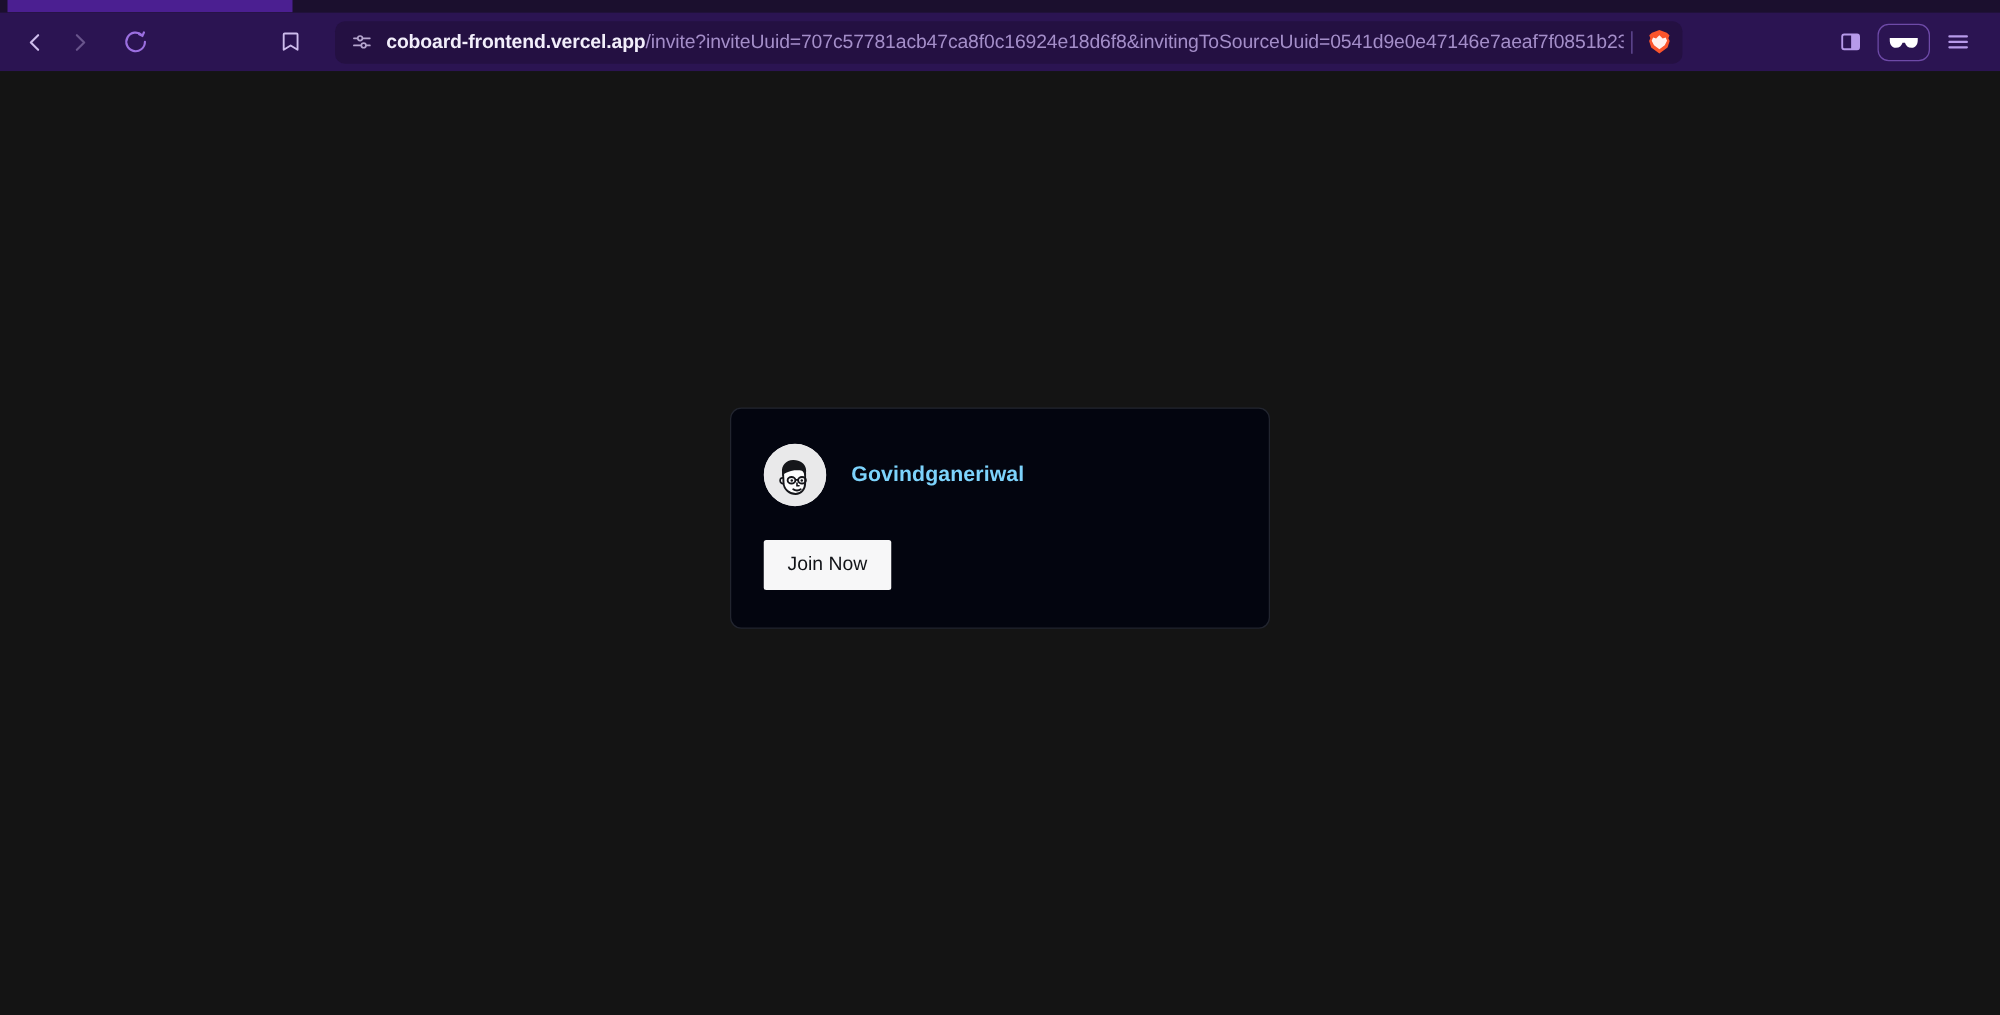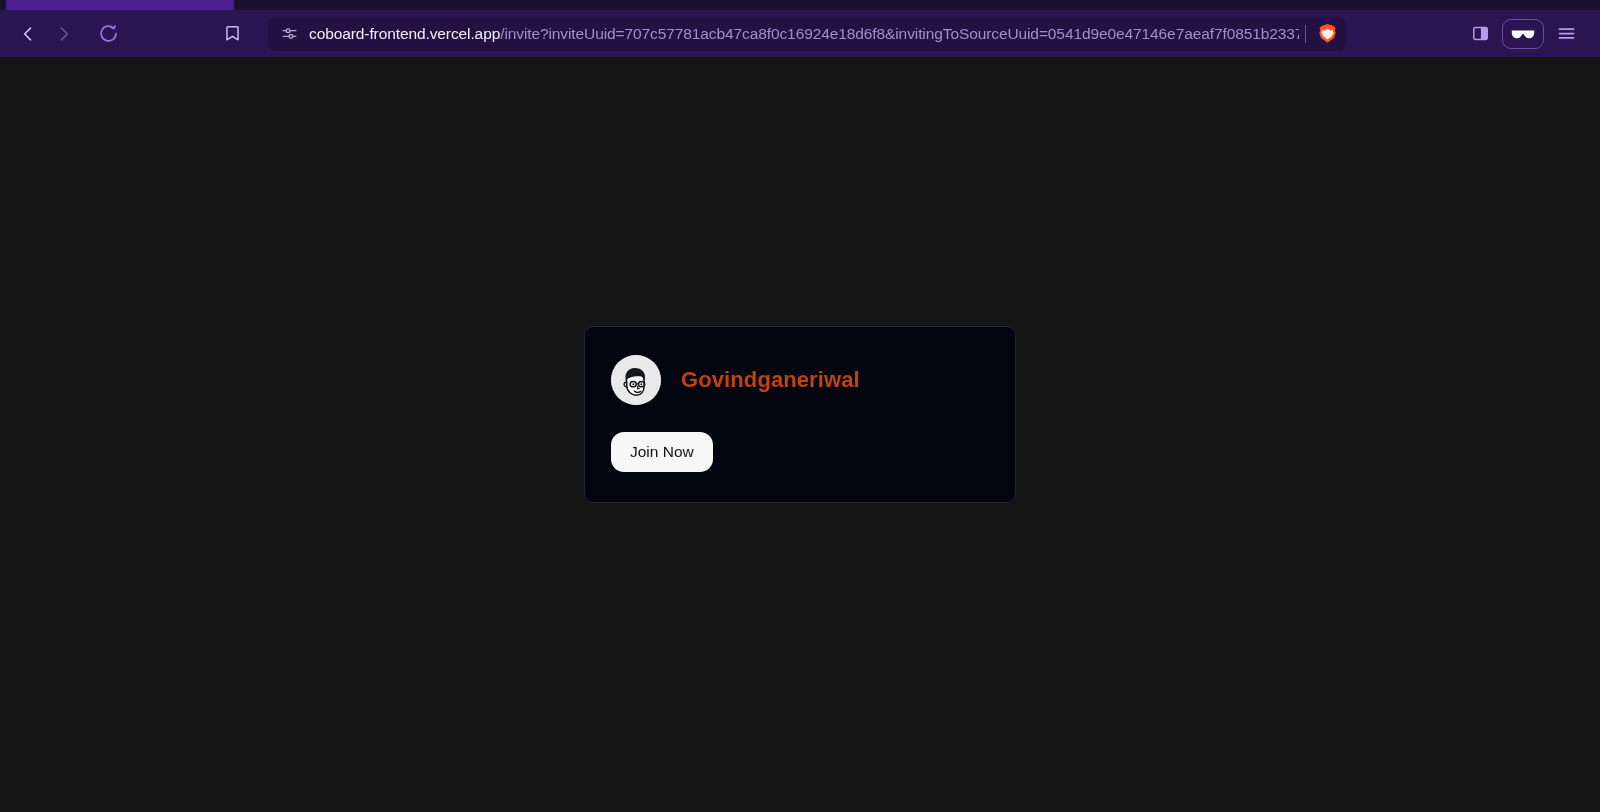--- a/index.html
+++ b/index.html
@@ -104,21 +104,21 @@
     flex: 1 1 auto;
     white-space: nowrap;
     overflow: hidden;
     font-size: 15.5px;
     letter-spacing: -0.1px;
     color: #a48ec9;
     line-height: 34px;
   }
   .url-host {
     color: #f2eefb;
-    font-weight: 400;
+    font-weight: 700;
   }
   .url-divider {
     flex: 0 0 auto;
     width: 1px;
     height: 18px;
     background: #6b52a0;
     margin: 0 10px 0 6px;
   }
   .brave-shield {
     flex: 0 0 auto;
@@ -179,42 +179,42 @@
     flex: 0 0 auto;
     border-radius: 50%;
     background: #e9e9ea;
     overflow: hidden;
     display: block;
   }
 
   .invite-meta { min-width: 0; }
 
   .inviter-name {
-    font-size: 22px;
+    font-size: 17px;
     font-weight: 700;
-    color: #c2410c;
+    color: #7dd3fc;
     line-height: 1.3;
     letter-spacing: 0.1px;
   }
 
   .invite-sub {
     font-size: 14.5px;
     color: #c6c9d2;
     line-height: 1.45;
     margin-top: 3px;
     letter-spacing: 0.05px;
   }
 
   .join-btn {
     margin-top: 27px;
     display: inline-block;
     background: #f7f7f8;
     color: #111317;
     border: none;
-    border-radius: 13px;
+    border-radius: 2px;
     font-family: "Liberation Sans", sans-serif;
     font-size: 15.5px;
     padding: 12px 19px;
     cursor: pointer;
     line-height: 1.05;
   }
 </style>
 </head>
 <body>
 

